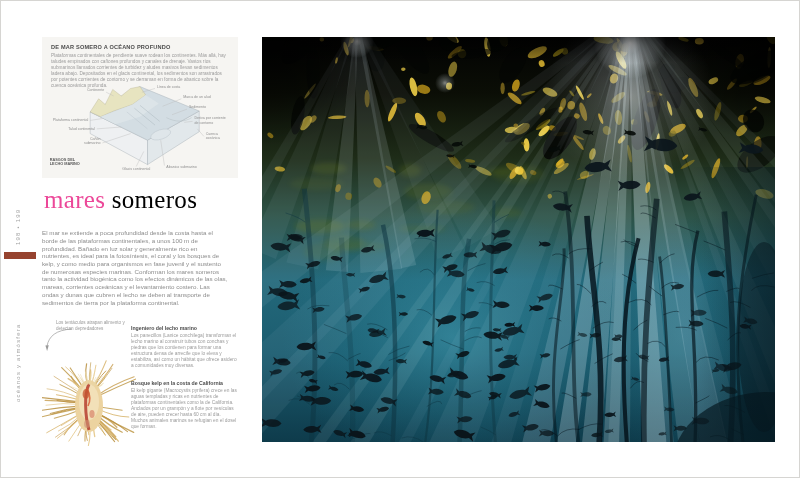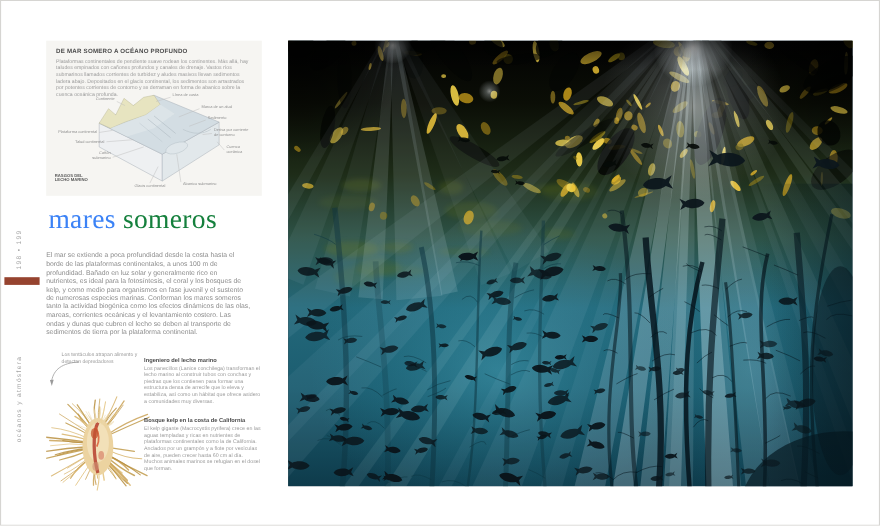--- a/index.html
+++ b/index.html
@@ -7,22 +7,22 @@
          box-shadow:inset 0 0 0 1px #d6d5d2;overflow:hidden;
          font-family:"Liberation Sans",sans-serif;}
   .vtext{position:absolute;transform:rotate(-90deg);transform-origin:0 0;
          font-size:6px;color:#a3a3a3;letter-spacing:1.2px;white-space:nowrap;}
   #section-tab{position:absolute;left:4px;top:252px;width:32px;height:7px;background:#96432f;}
   #panel{position:absolute;left:42px;top:37px;width:196px;height:141px;background:#f6f5f2;}
   #panel h3{margin:7px 9px 3px 9px;font-size:5.6px;color:#4c4c4c;letter-spacing:.2px;font-weight:bold;}
   #panel p{margin:0 9px;font-size:4.7px;line-height:6px;color:#9b9b9b;}
   #diagram{position:absolute;left:4px;top:42px;width:188px;height:96px;}
   #title{position:absolute;left:44px;top:186px;font-family:"Liberation Serif",serif;font-size:25px;letter-spacing:.3px;}
-  #title .t1{color:#3b82f6;margin-top:14px;}
-  #title .t2{color:#15803d;margin-top:32px;}
+  #title .t1{color:#ec4899;margin-top:14px;}
+  #title .t2{color:#000000;margin-top:32px;}
   #intro{position:absolute;left:42px;top:223px;width:186px;font-size:6.2px;line-height:7.7px;color:#8c8c8c;}
   #anno{position:absolute;left:56px;top:320px;width:72px;font-size:4.6px;line-height:5.5px;color:#9a9a9a;}
   #annoArrow{position:absolute;left:44px;top:327px;width:30px;height:26px;}
   #wormSvg{position:absolute;left:42px;top:336px;width:94px;height:126px;}
   #caps{position:absolute;left:131px;top:325px;width:107px;}
   .cap h4{margin:0 0 1.5px 0;font-size:5.2px;color:#4c4c4c;font-weight:bold;}
   .cap p{margin:0;font-size:4.8px;line-height:6.1px;color:#9b9b9b;}
   .cap + .cap{margin-top:11px;}
   #photoWrap{position:absolute;left:262px;top:37px;width:513px;height:405px;background:#0b2732;}
   #photoWrap svg{display:block;}

